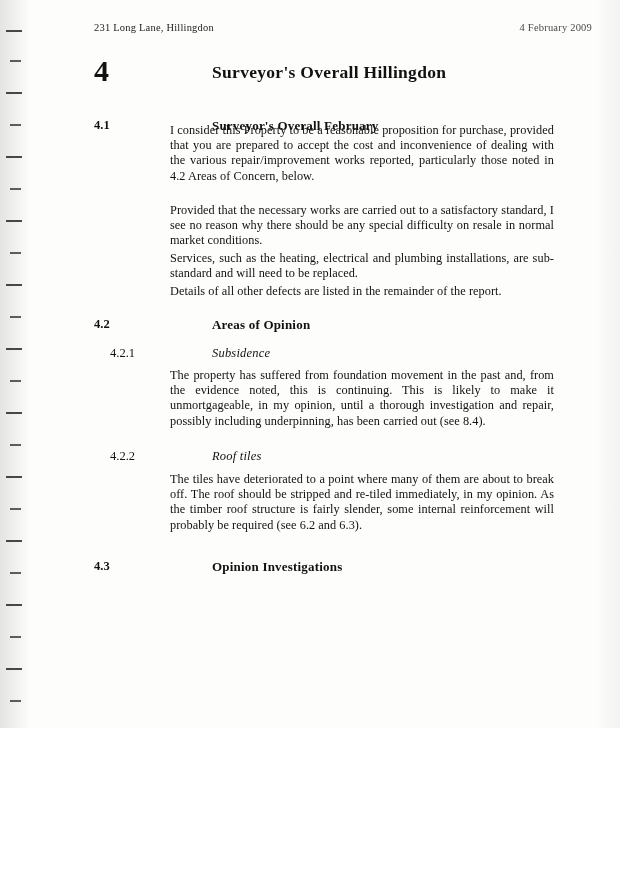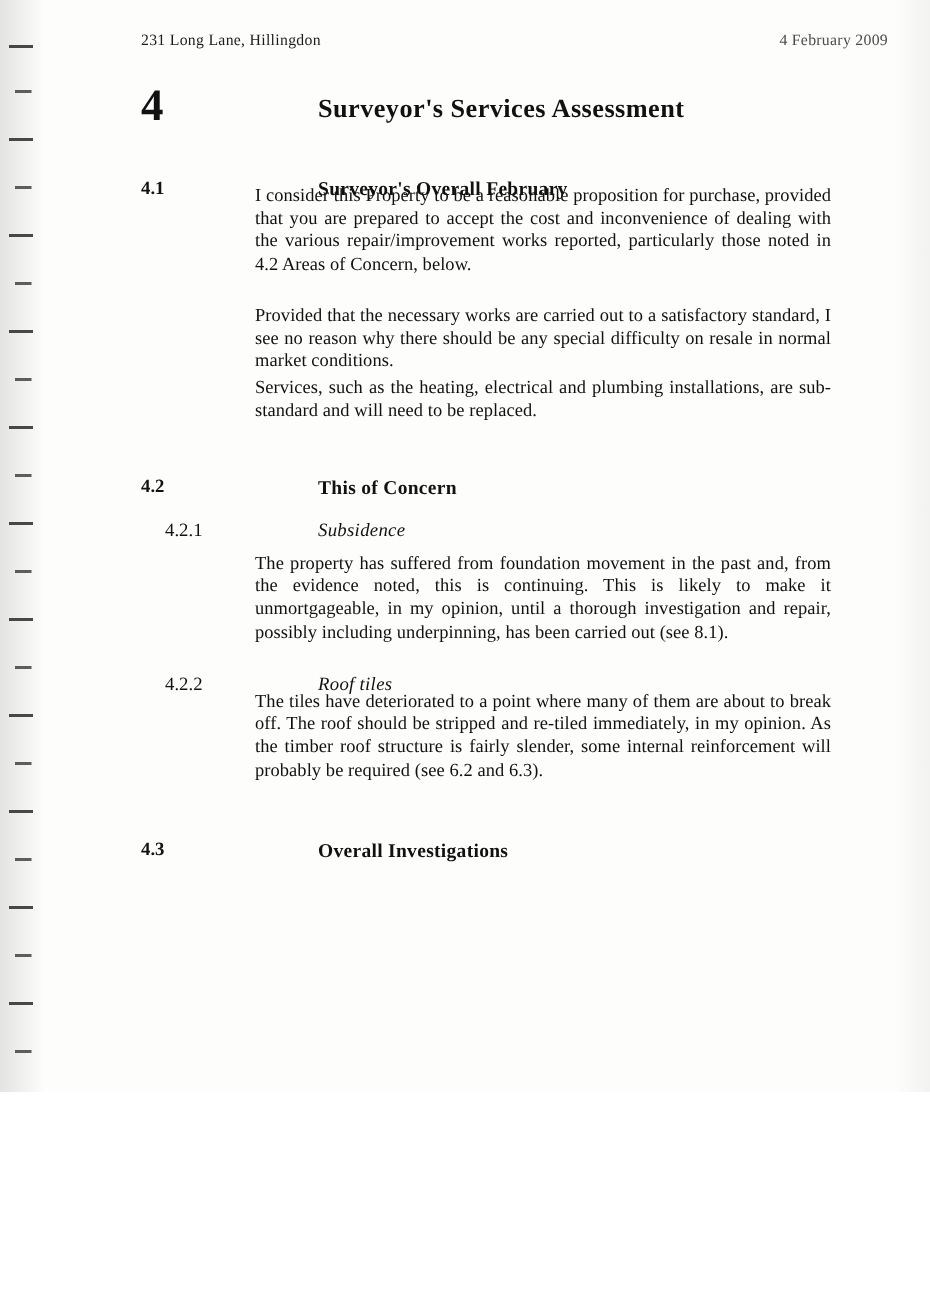--- a/index.html
+++ b/index.html
@@ -217,50 +217,51 @@
 
   <div class="content">
 
     <div class="hdr">
       <div class="left">231 Long Lane, Hillingdon</div>
       <div class="right">4 February 2009</div>
     </div>
 
     <div class="chapter">
       <div class="num">4</div>
-      <div class="title">Surveyor's Services Assessment</div>
+      <div class="title">Surveyor's Overall Hillingdon</div>
     </div>
 
     <div class="block" style="top:118px">
       <div class="sec-num">4.1</div>
       <div class="sec-head">Surveyor's Overall February</div>
     </div>
     <div class="block para loose" style="top:123px">I consider this Property to be a reasonable proposition for purchase, provided that you are prepared to accept the cost and inconvenience of dealing with the various repair/improvement works reported, particularly those noted in 4.2 Areas of Concern, below.</div>
     <div class="block para loose" style="top:203px">Provided that the necessary works are carried out to a satisfactory standard, I see no reason why there should be any special difficulty on resale in normal market conditions.</div>
     <div class="block para loose" style="top:251px">Services, such as the heating, electrical and plumbing installations, are sub-standard and will need to be replaced.</div>
+    <div class="block para loose" style="top:284px">Details of all other defects are listed in the remainder of the report.</div>
 
     <div class="block" style="top:317px">
       <div class="sec-num">4.2</div>
-      <div class="sec-head">This of Concern</div>
+      <div class="sec-head">Areas of Opinion</div>
     </div>
 
     <div class="block" style="top:346px">
       <div class="sec-num sub">4.2.1</div>
       <div class="sec-head italic">Subsidence</div>
     </div>
-    <div class="block para loose" style="top:368px">The property has suffered from foundation movement in the past and, from the evidence noted, this is continuing. This is likely to make it unmortgageable, in my opinion, until a thorough investigation and repair, possibly including underpinning, has been carried out (see 8.1).</div>
+    <div class="block para loose" style="top:368px">The property has suffered from foundation movement in the past and, from the evidence noted, this is continuing. This is likely to make it unmortgageable, in my opinion, until a thorough investigation and repair, possibly including underpinning, has been carried out (see 8.4).</div>
 
     <div class="block" style="top:449px">
       <div class="sec-num sub">4.2.2</div>
       <div class="sec-head italic">Roof tiles</div>
     </div>
-    <div class="block para loose" style="top:460px">The tiles have deteriorated to a point where many of them are about to break off. The roof should be stripped and re-tiled immediately, in my opinion. As the timber roof structure is fairly slender, some internal reinforcement will probably be required (see 6.2 and 6.3).</div>
+    <div class="block para loose" style="top:472px">The tiles have deteriorated to a point where many of them are about to break off. The roof should be stripped and re-tiled immediately, in my opinion. As the timber roof structure is fairly slender, some internal reinforcement will probably be required (see 6.2 and 6.3).</div>
 
     <div class="block" style="top:559px">
       <div class="sec-num">4.3</div>
-      <div class="sec-head">Overall Investigations</div>
+      <div class="sec-head">Opinion Investigations</div>
     </div>
 
 
   </div>
 
   <div class="footer">- 6 -</div>
 </div>
 
 </body></html>

